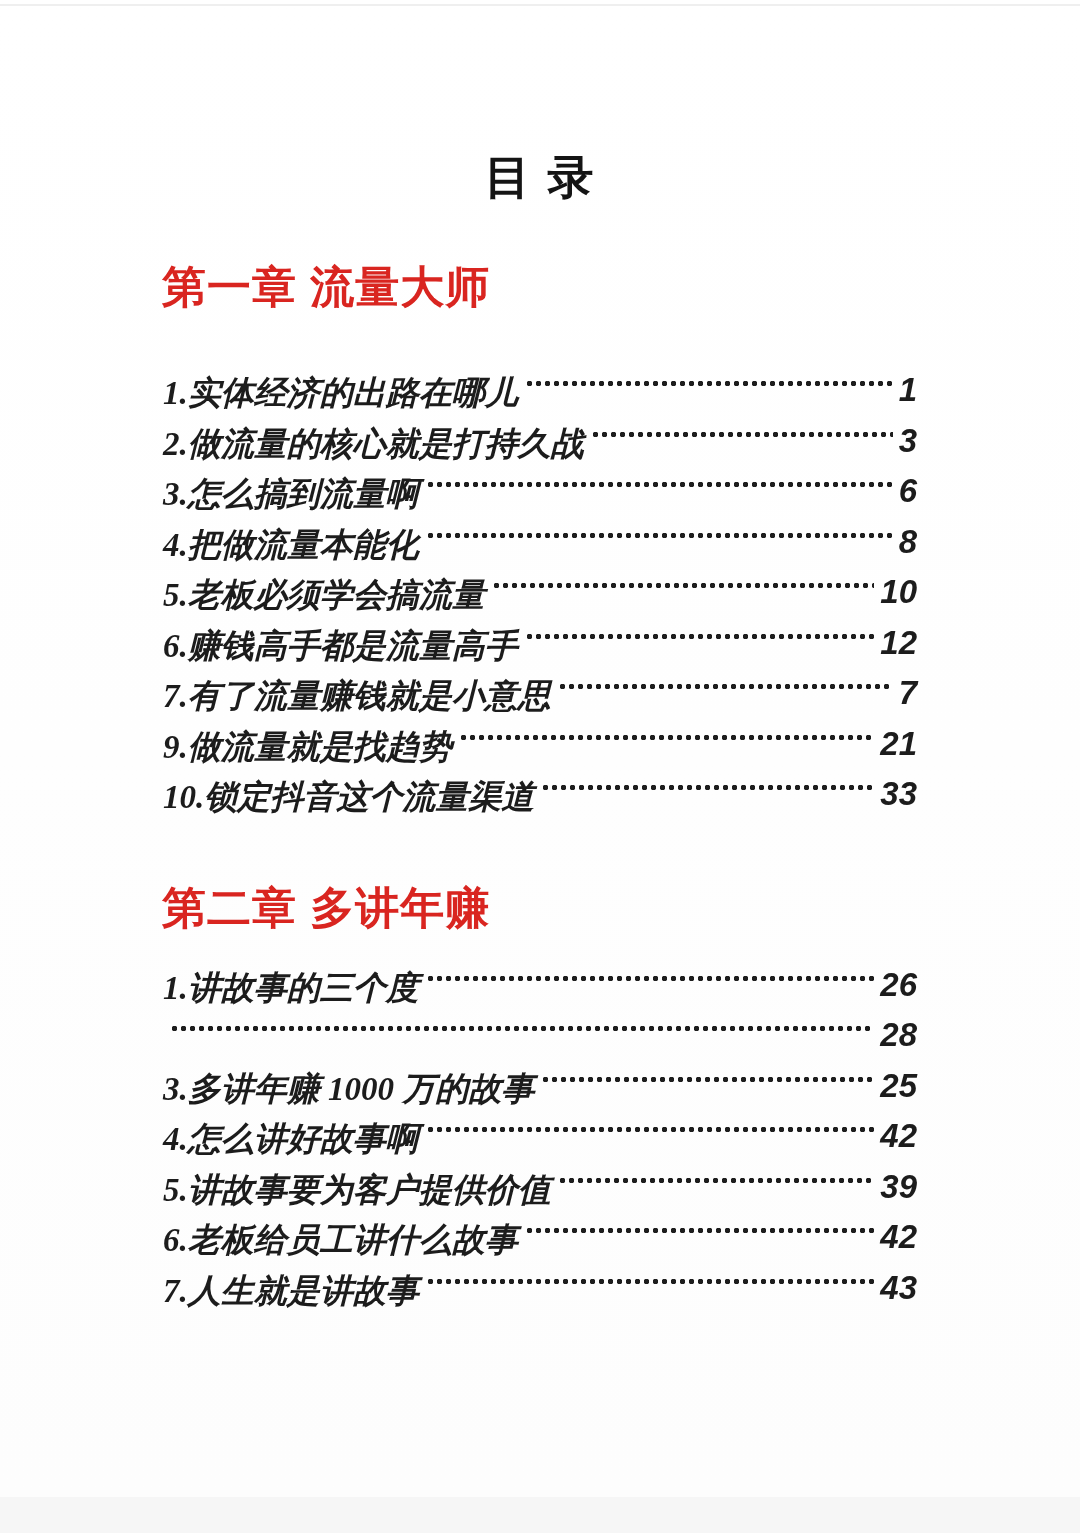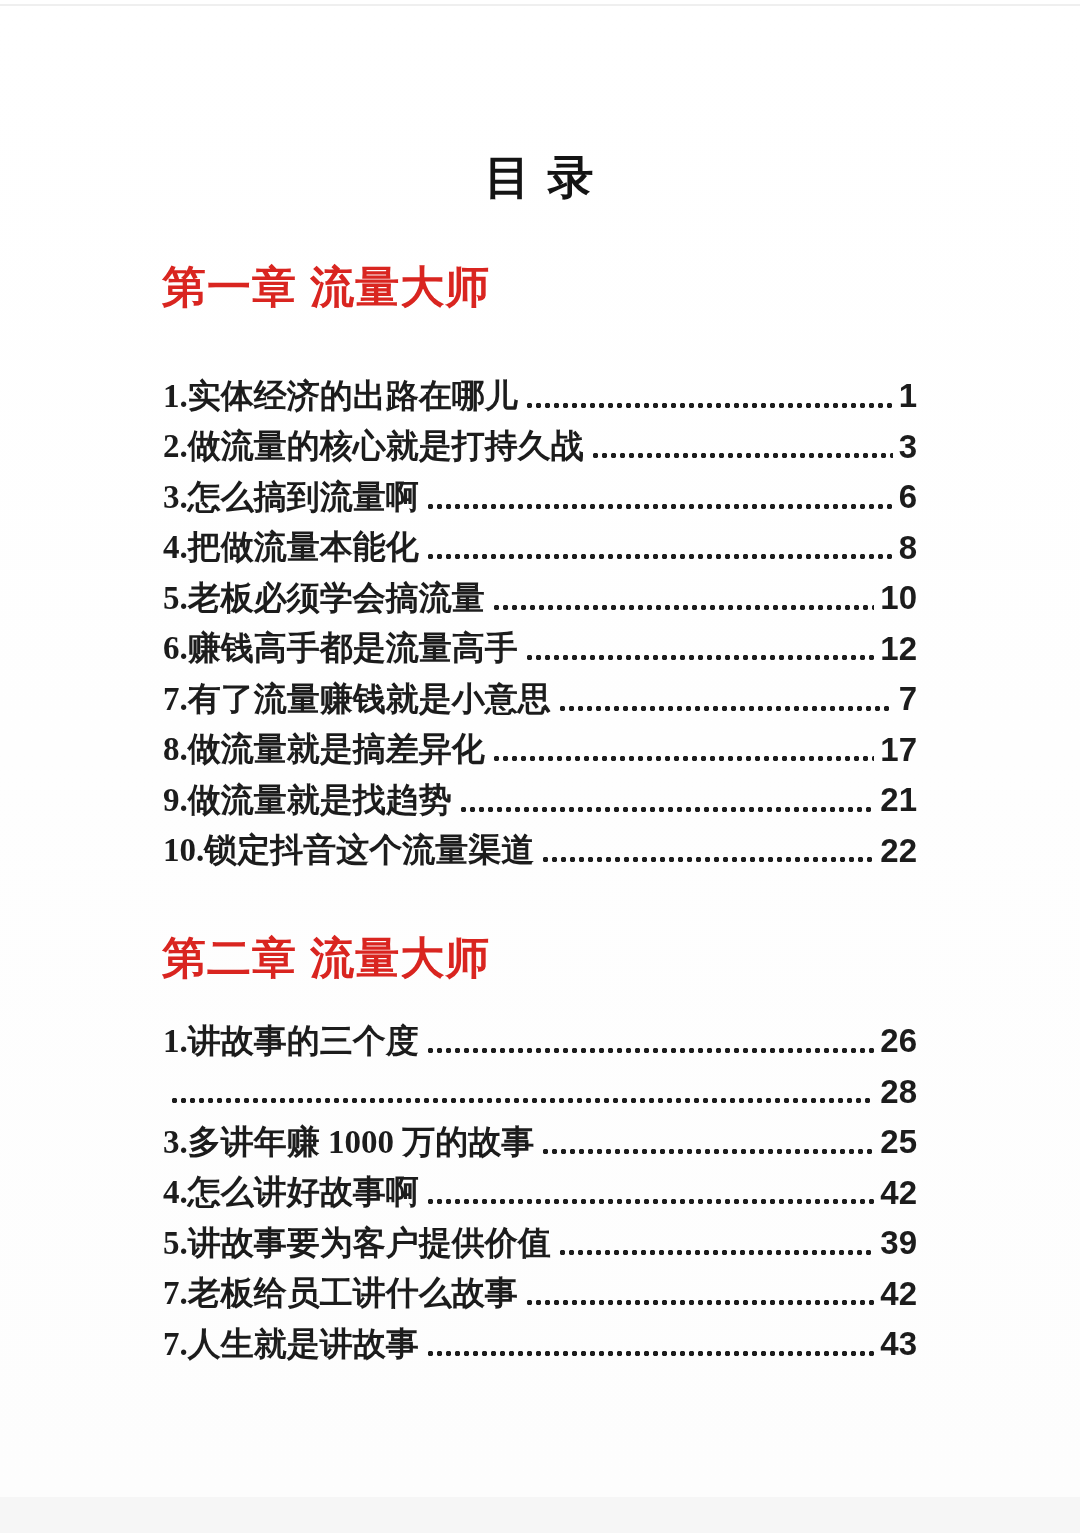--- a/index.html
+++ b/index.html
@@ -42,26 +42,27 @@
     line-height: 52px;
     font-weight: 800;
     letter-spacing: 1px;
   }
   .toc-list {
     margin: 58px 163px 0 163px; 
   }
   .toc-list.second { margin-top: 32px; }
   .toc-row {
     display: flex;
-    align-items: center;
+    align-items: flex-start;
     height: 50.5px;
     font-size: 33px;
     font-weight: 700;
     font-family: "Liberation Serif", "DejaVu Serif", serif;
     color: #1c1c1c;
+    font-style: italic;
   }
   .toc-label { white-space: nowrap; }
   .toc-leader {
     flex: 1 1 auto;
     height: 7px;
     margin: 0 6px 0 8px;
     transform: translateY(9px);
     background-image: radial-gradient(circle at 3.5px 3.5px, #1d1d1d 2.6px, rgba(0,0,0,0) 3px);
     background-size: 9px 7px;
     background-repeat: repeat-x;
@@ -113,39 +114,34 @@
     <span class="toc-label">6.赚钱高手都是流量高手</span>
     <span class="toc-leader"></span>
     <span class="toc-page">12</span>
   </div>
         <div class="toc-row">
     <span class="toc-label">7.有了流量赚钱就是小意思</span>
     <span class="toc-leader"></span>
     <span class="toc-page">7</span>
   </div>
         <div class="toc-row">
-    <span class="toc-label">8.做流量就是搞差异化</span>
-    <span class="toc-leader"></span>
-    <span class="toc-page">17</span>
-  </div>
-        <div class="toc-row">
     <span class="toc-label">9.做流量就是找趋势</span>
     <span class="toc-leader"></span>
     <span class="toc-page">21</span>
   </div>
         <div class="toc-row">
     <span class="toc-label">10.锁定抖音这个流量渠道</span>
     <span class="toc-leader"></span>
-    <span class="toc-page">22</span>
+    <span class="toc-page">33</span>
   </div>
       </div>
   </section>
 
   <section>
-    <h2 class="chapter-heading" style="color: rgb(217, 37, 32);">第二章 流量大师</h2>
+    <h2 class="chapter-heading" style="color: rgb(217, 37, 32);">第二章 多讲年赚</h2>
     <div class="toc-list second">
         <div class="toc-row">
     <span class="toc-label">1.讲故事的三个度</span>
     <span class="toc-leader"></span>
     <span class="toc-page">26</span>
   </div>
         <div class="toc-row">
     <span class="toc-leader"></span>
     <span class="toc-page">28</span>
   </div>
@@ -158,21 +154,21 @@
     <span class="toc-label">4.怎么讲好故事啊</span>
     <span class="toc-leader"></span>
     <span class="toc-page">42</span>
   </div>
         <div class="toc-row">
     <span class="toc-label">5.讲故事要为客户提供价值</span>
     <span class="toc-leader"></span>
     <span class="toc-page">39</span>
   </div>
         <div class="toc-row">
-    <span class="toc-label">7.老板给员工讲什么故事</span>
+    <span class="toc-label">6.老板给员工讲什么故事</span>
     <span class="toc-leader"></span>
     <span class="toc-page">42</span>
   </div>
         <div class="toc-row">
     <span class="toc-label">7.人生就是讲故事</span>
     <span class="toc-leader"></span>
     <span class="toc-page">43</span>
   </div>
       </div>
   </section>

